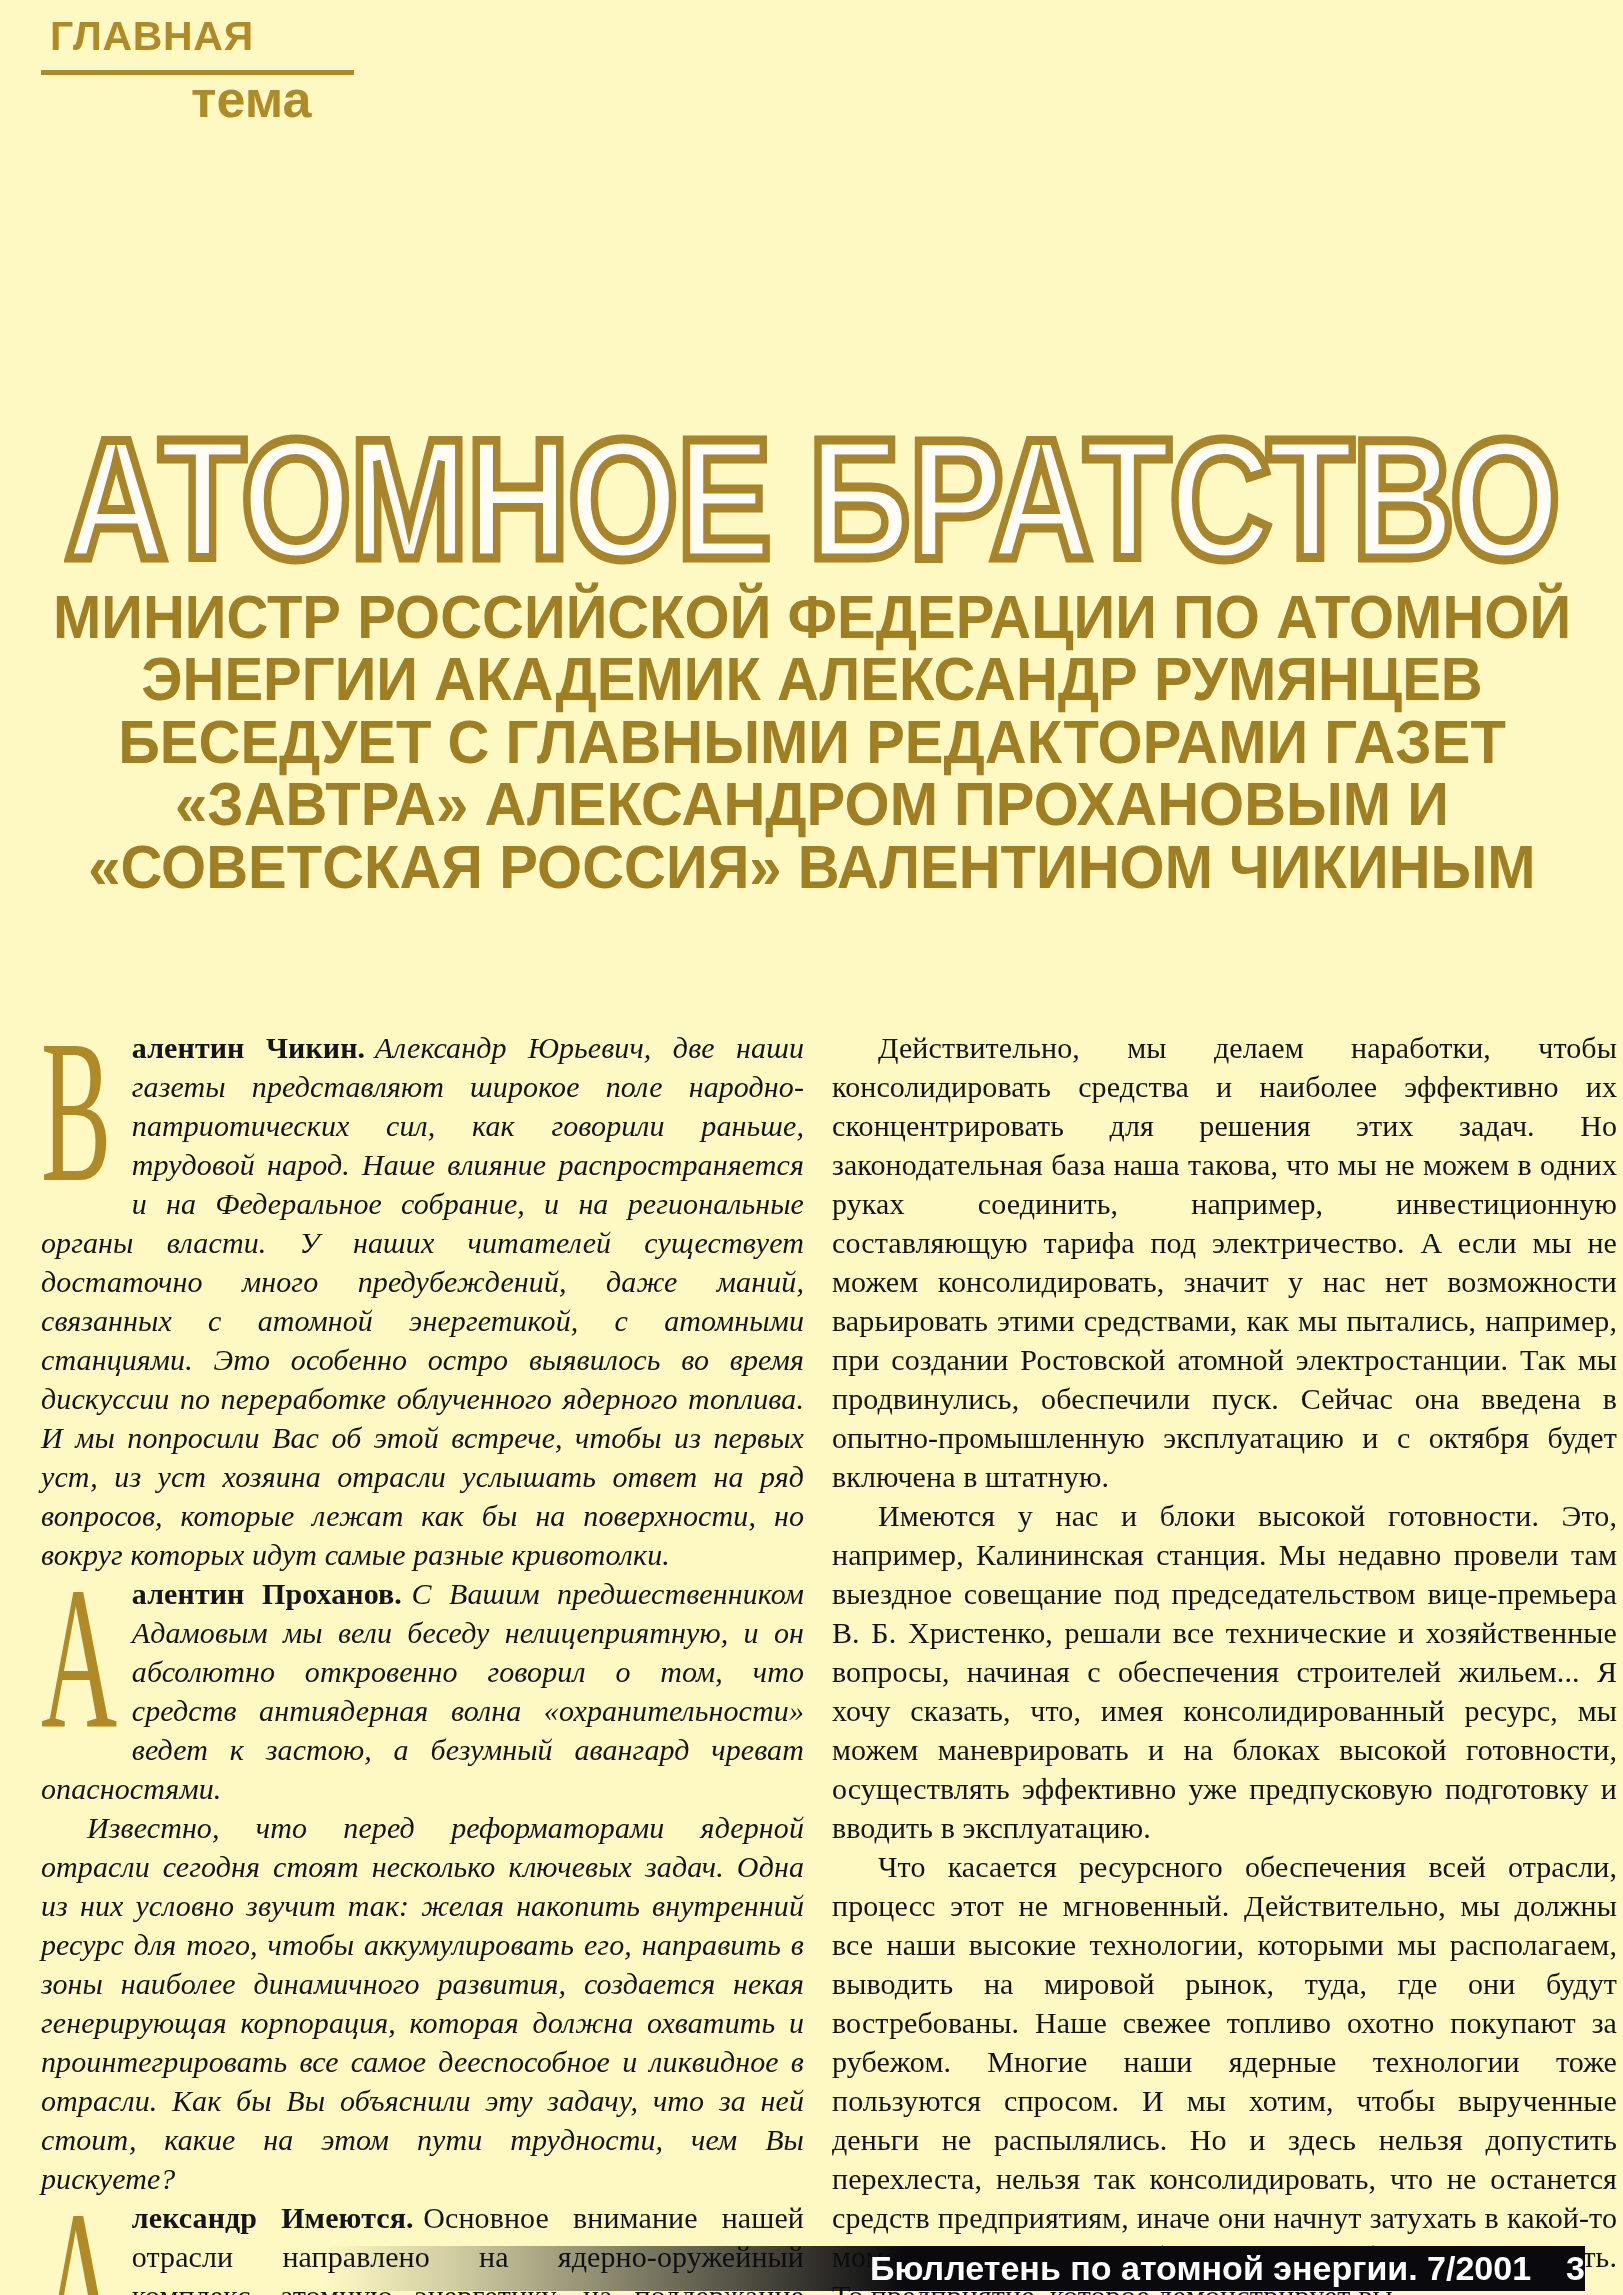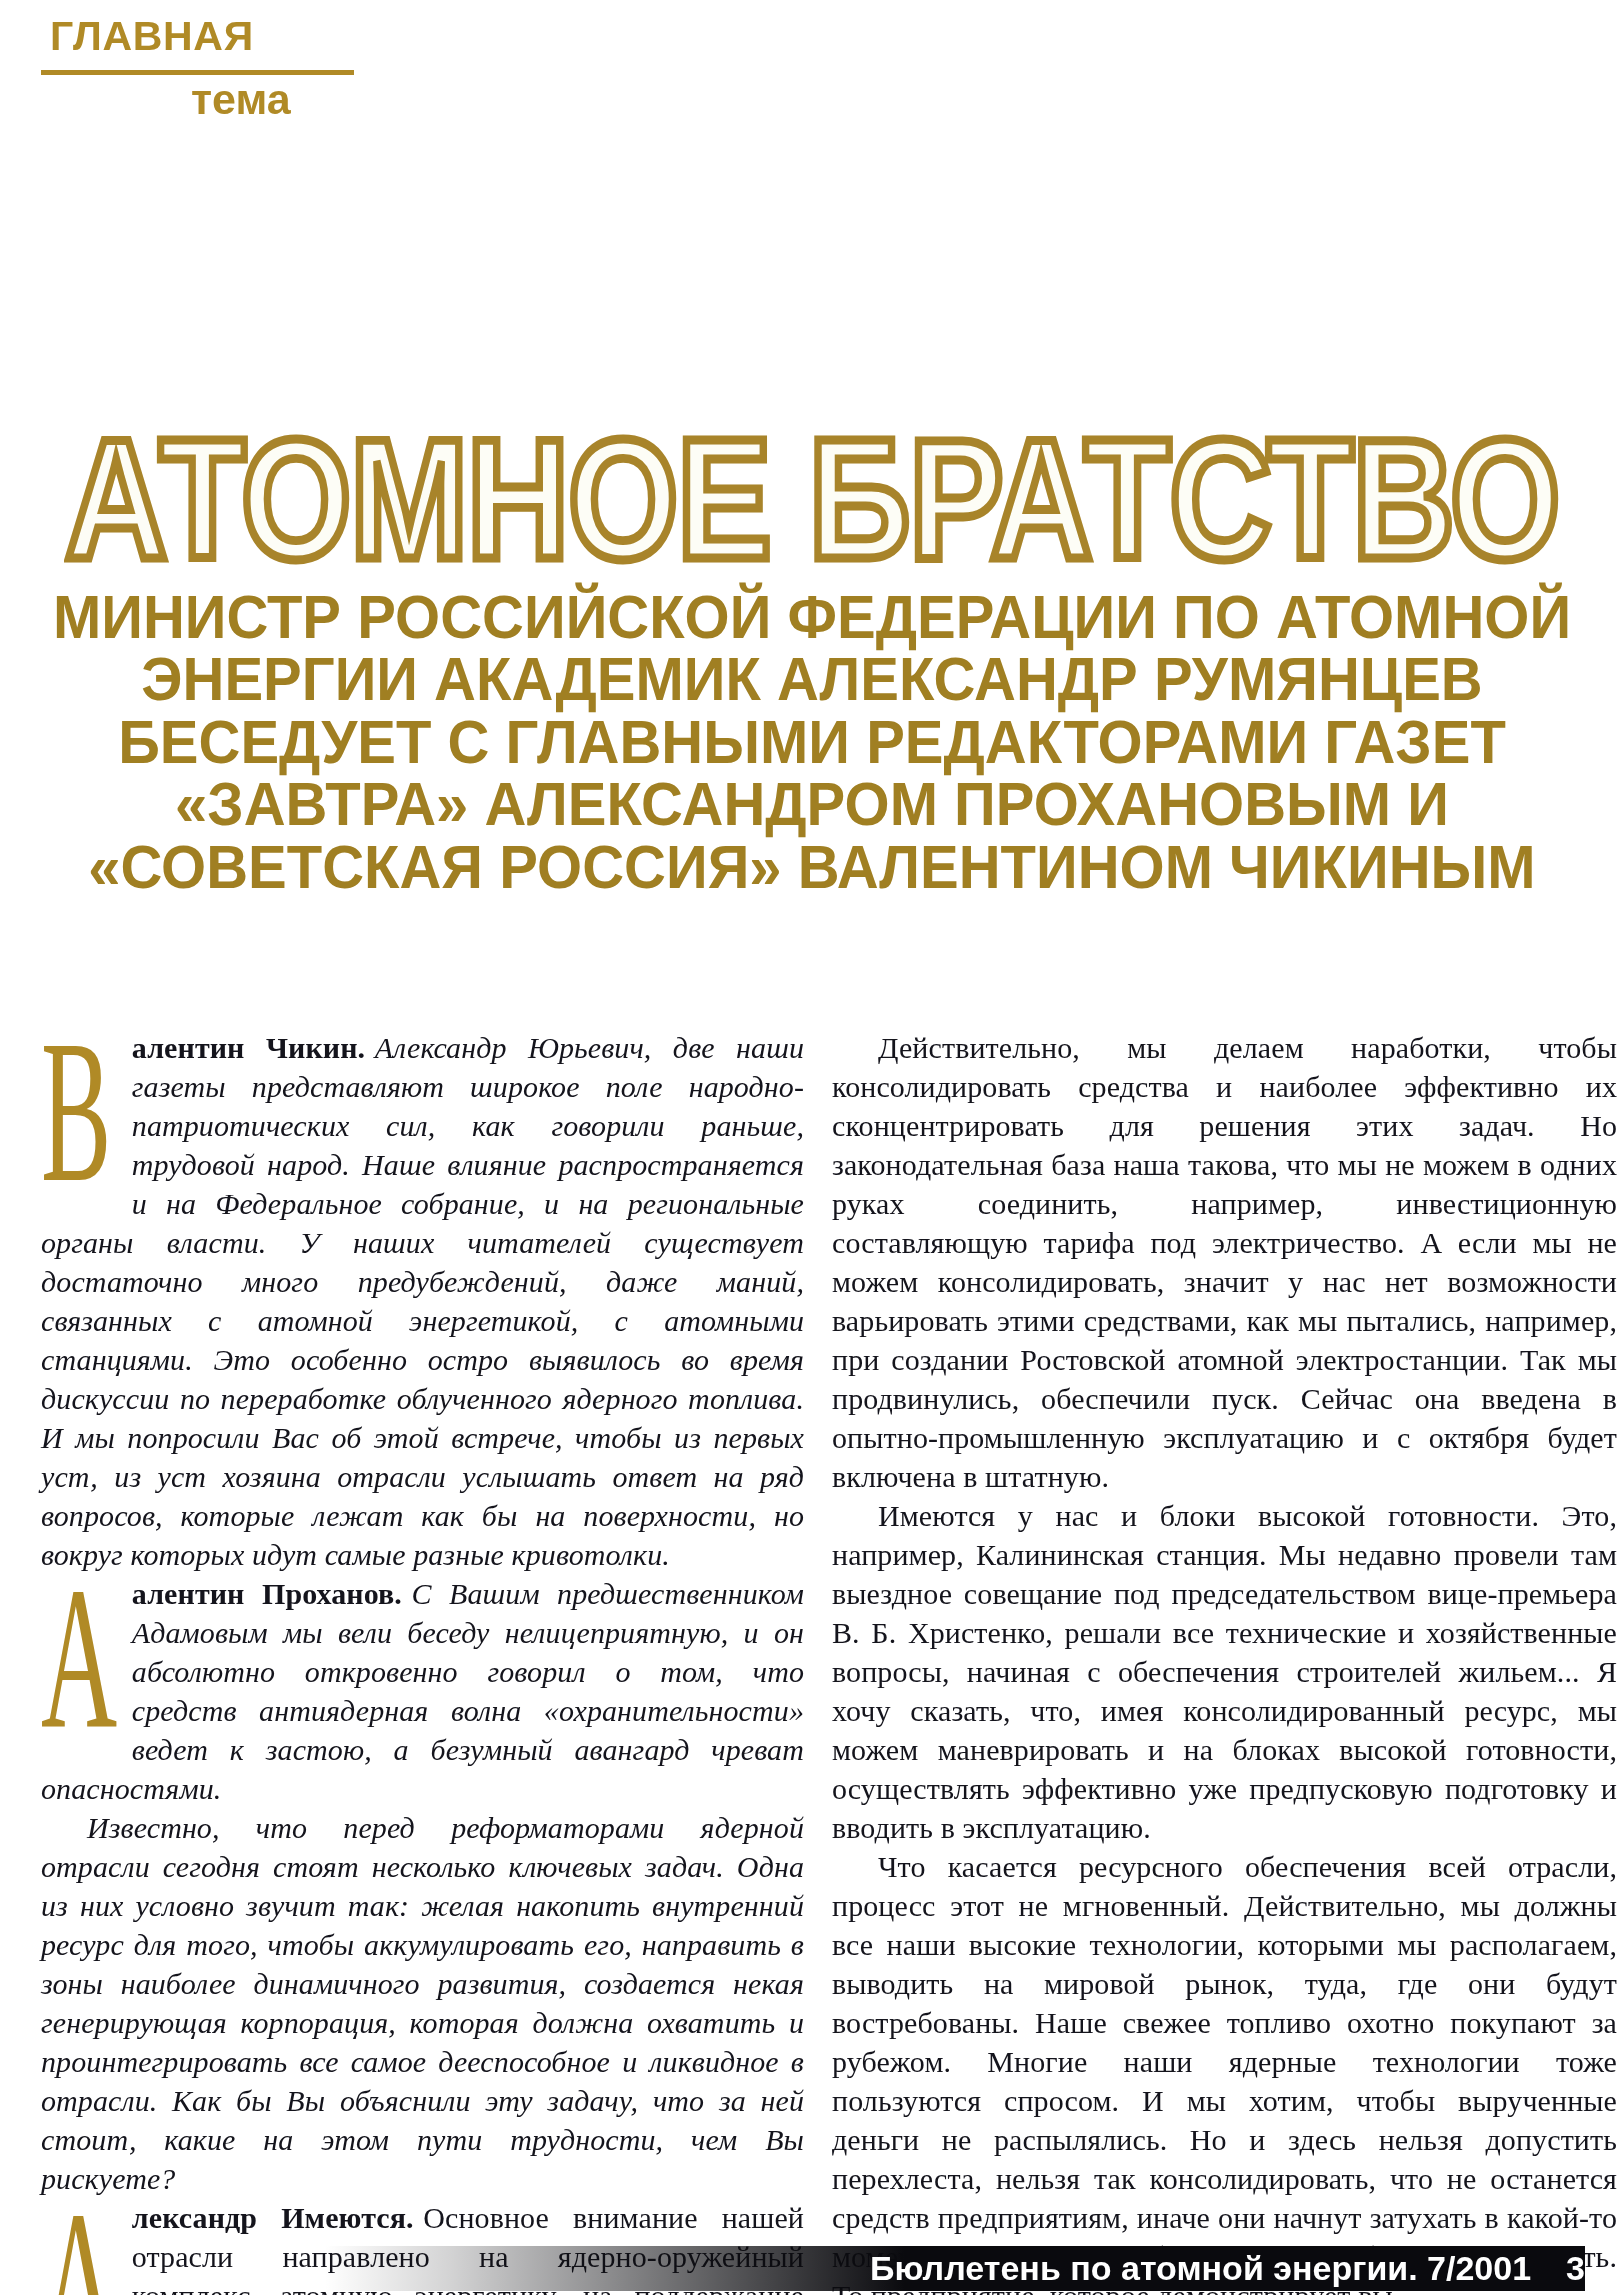--- a/index.html
+++ b/index.html
@@ -1,35 +1,35 @@
 <!DOCTYPE html>
 <html style="font-size:10.8px"><head>
 <meta charset="utf-8">
 <style>
   html,body { margin:0; padding:0; background:#e8e8e6; }
   .page {
     position:relative; width:1624px; height:2295px;
-    background:#ffffff; overflow:hidden;
+    background:#fef9c3; overflow:hidden;
     font-family:"Liberation Serif", serif;
   }
 
   
   .masthead-title {
     position:absolute; left:50px; top:16px;
     font-family:"Liberation Sans", sans-serif; font-weight:bold;
     font-size:41px; line-height:41px; color:#b08a26; letter-spacing:0.7px;
   }
   .masthead-rule {
     position:absolute; left:41px; top:70px; width:313px; height:4.7px;
     background:#b08a26;
   }
   .masthead-sub {
     position:absolute; left:191px; top:80px;
     font-family:"Liberation Sans", sans-serif; font-weight:bold;
-    font-size:43px; line-height:39px; color:#b08a26;
+    font-size:52px; line-height:39px; color:#b08a26;
   }
 
   
   .headline-title {
     position:absolute; left:27px; right:27px; top:418px; margin:0;
     text-align:center;
     font-family:"Liberation Sans", sans-serif; font-weight:bold;
     font-size:142px; line-height:135px; letter-spacing:-1.4px;
     color:#a8842a;
     transform:scaleY(1.2); transform-origin:top center;

